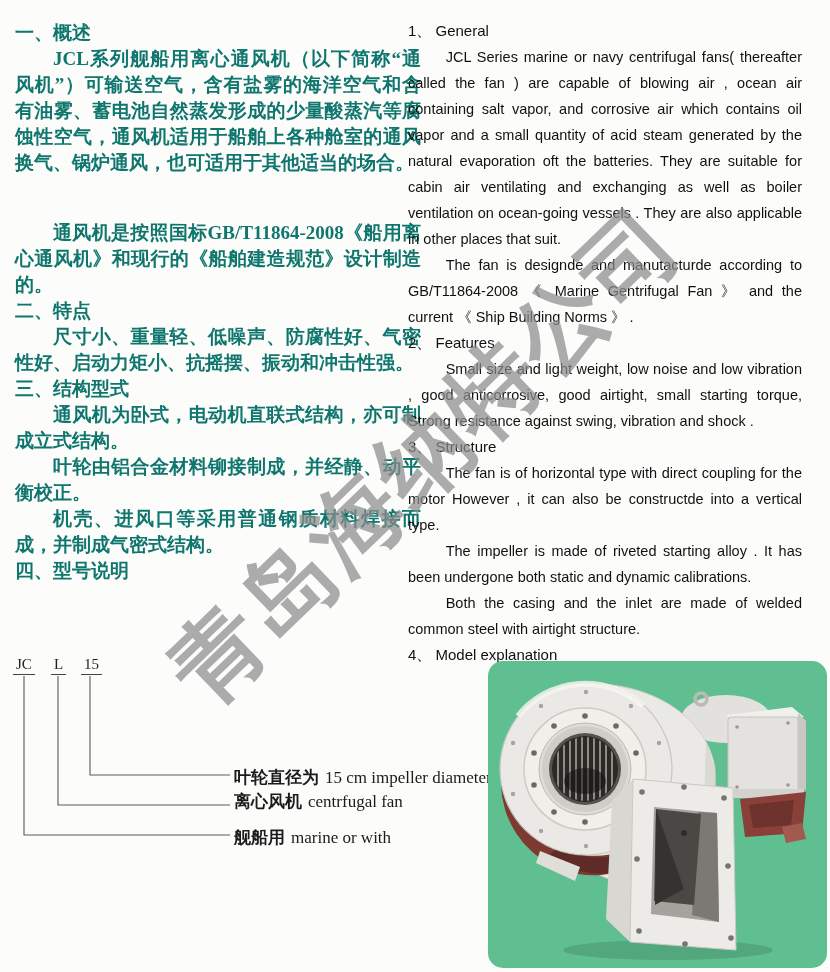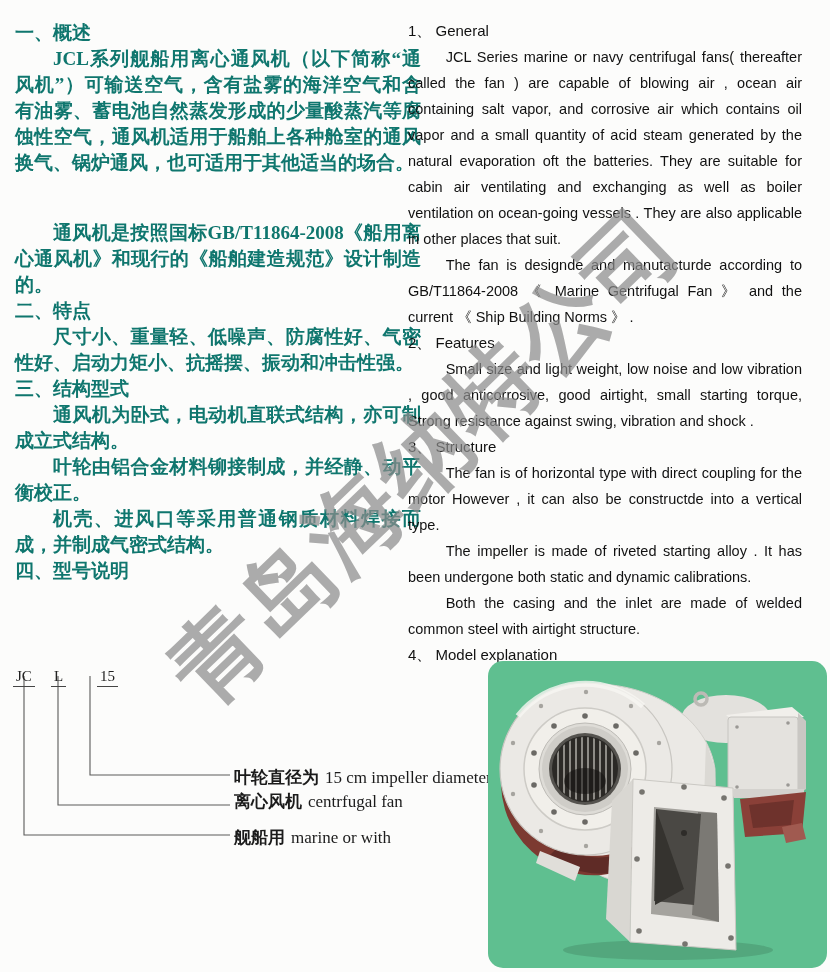--- a/index.html
+++ b/index.html
@@ -41,27 +41,27 @@
     font-family:"Liberation Sans", sans-serif;
     font-weight:bold; font-size:92px; letter-spacing:3px;
     color:rgba(140,140,140,0.72);
     white-space:nowrap; text-align:center;
     z-index:5; pointer-events:none;
   }
   
   .diagram{ position:absolute; left:0; top:648px; width:488px; height:240px; z-index:1; }
   .diagram svg{ position:absolute; left:0; top:0; }
   .code{
-    position:absolute; top:20px;
+    position:absolute; top:8px;
     font-family:"Liberation Serif", serif; font-size:15px; color:#222;
     border-bottom:1px solid #444; padding:0 3px 1px 3px;
   }
   .code.c-jc{ left:13px; }
   .code.c-l{ left:51px; }
-  .code.c-15{ left:81px;margin-left:16px; }
+  .code.c-15{ left:81px; }
   .dlabel{
     position:absolute; left:234px; white-space:nowrap;
     font-family:"Liberation Serif", serif; font-size:17px; color:#1b1b1b;
   }
   .dlabel .cn{ font-weight:bold; margin-right:6px;margin-top:36px; }
   .dlabel.l1{ top:118px; }
   .dlabel.l2{ top:142px; }
   .dlabel.l3{ top:178px; }
   
   .photo{

